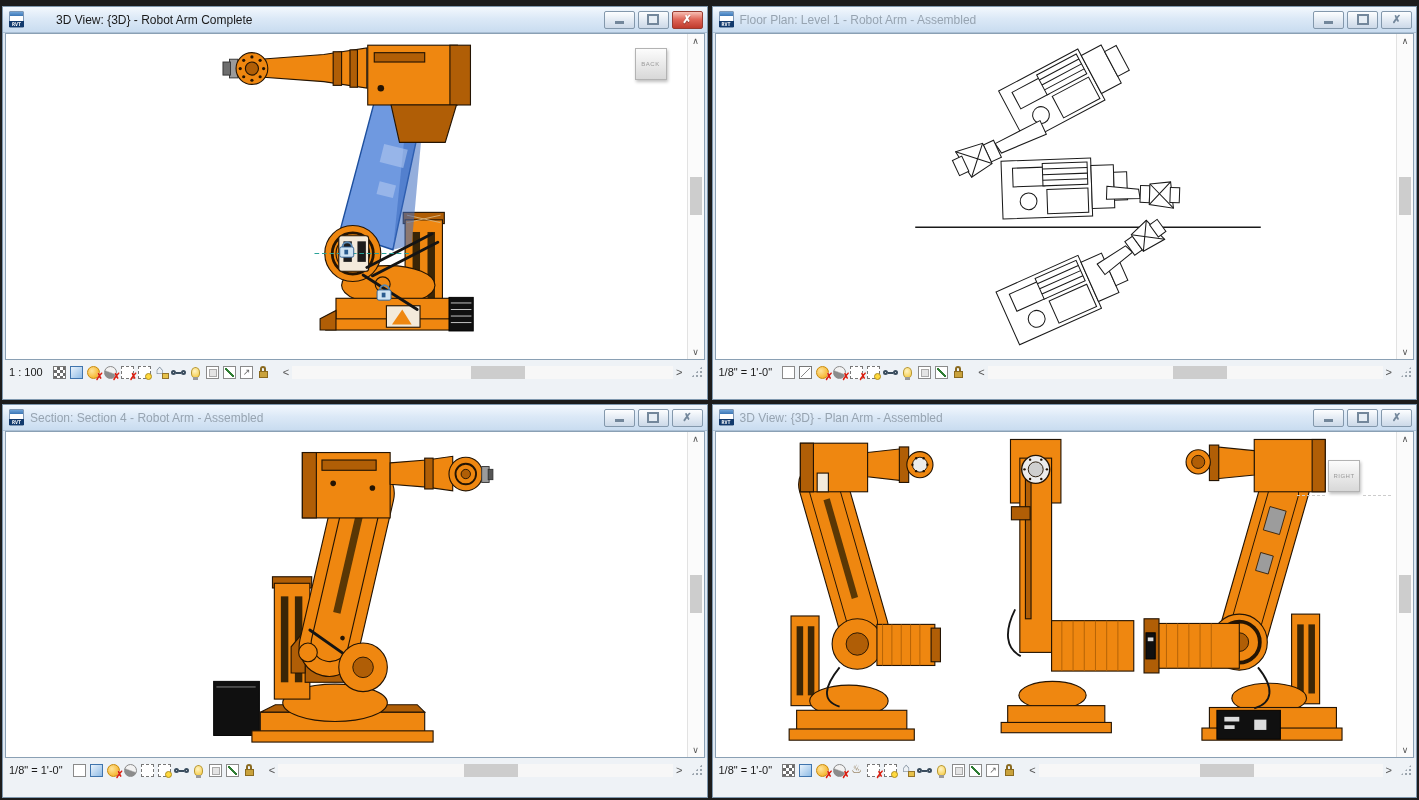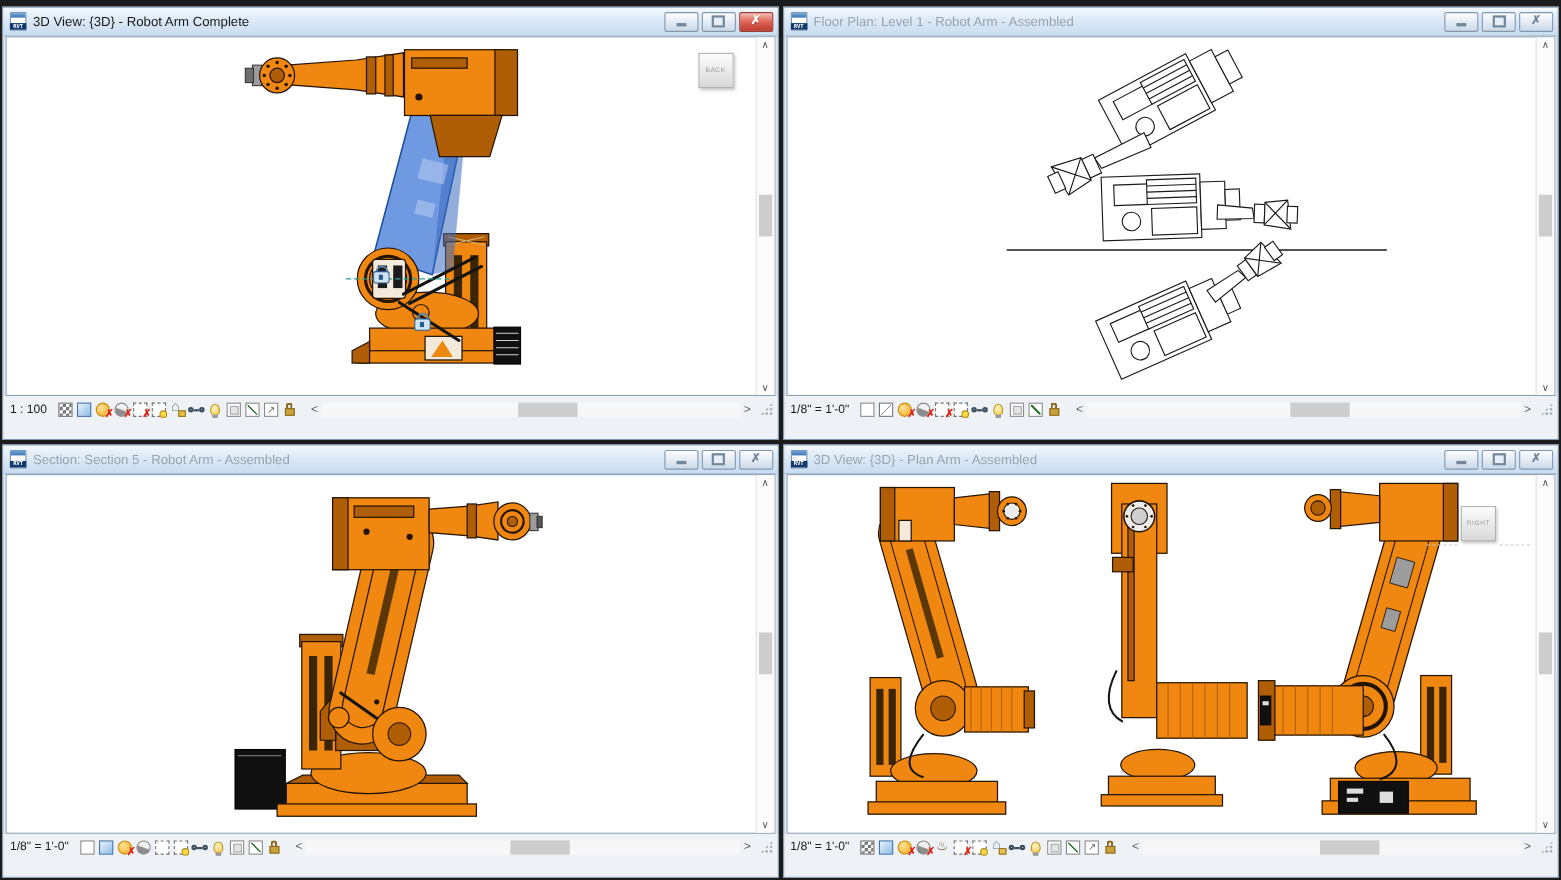--- a/index.html
+++ b/index.html
@@ -3,21 +3,21 @@
 <meta charset="utf-8">
 <style>
   html,body{margin:0;padding:0;background:#1c1c1c;font-family:"Liberation Sans",sans-serif;}
   .app{display:grid;grid-template-columns:1fr 1fr;grid-template-rows:1fr 1fr;gap:4px;
        width:1419px;height:800px;box-sizing:border-box;padding:6px 2px 2px 2px;background:var(--desk,#1c1c1c);}
   .window{border:1px solid #7f98ae;background:#dfe9f4;display:flex;flex-direction:column;min-width:0;min-height:0;overflow:hidden;}
   
   .titlebar{height:25px;flex:none;display:flex;align-items:center;gap:6px;padding:0 4px 0 6px;
             background:linear-gradient(#f3f8fd,#dcE9f7 45%,#c9dcf0);border-bottom:1px solid #aabfd4;}
   .title{font-size:12px;color:var(--ttin,#97a4b1);flex:1;white-space:nowrap;overflow:hidden;}
-  .window.active .title{color:var(--ttact,#1a1a1a);}
+  .window.active .title{color:var(--ttact,#1a1a1a);margin-left:26px;}
   .rvt{width:13px;height:15px;background:#fff;border:1px solid #7d97b5;border-radius:1px;position:relative;flex:none;}
   .rvt::before{content:"";position:absolute;top:0;left:0;right:0;height:4px;background:linear-gradient(#6ea3d8,#3c76b5);}
   .rvt::after{content:"RVT";position:absolute;bottom:0;left:-1px;right:-1px;background:#123a6d;color:#fff;
               font:bold 5px "DejaVu Sans Mono",monospace;text-align:center;line-height:6px;}
   .winbtns{display:flex;gap:3px;flex:none;}
   .wbtn{width:29px;height:16px;border:1px solid #8398ac;border-radius:2px;
         background:linear-gradient(#fdfeff,#e6edf5 45%,#ccd9e8);display:flex;align-items:center;justify-content:center;position:relative;}
   .wbtn.min::before{content:"";width:9px;height:3px;background:#73879b;margin-top:6px;}
   .wbtn.max::before{content:"";width:8px;height:7px;border:2px solid #73879b;background:#e7eef5;}
   .wbtn.close::before{content:"\2717";font-size:11px;font-weight:bold;color:#73879b;line-height:1;}
@@ -328,21 +328,21 @@
           </span>
         <span class="harr right" data-name="scroll-right-arrow"></span>
       </div>
       <span class="grip" data-name="resize-grip"></span>
     </div>
   </div>
 
   <div class="window" data-name="window-section">
     <div class="titlebar" data-name="titlebar">
       <span class="rvt" data-name="revit-view-icon"></span>
-      <span class="title" data-name="window-title">Section: Section 5 - Robot Arm - Assembled</span>
+      <span class="title" data-name="window-title">Section: Section 4 - Robot Arm - Assembled</span>
       <span class="winbtns">
         <span class="wbtn min" data-name="minimize-button"></span>
         <span class="wbtn max" data-name="maximize-button"></span>
         <span class="wbtn close" data-name="close-button"></span>
       </span>
     </div>
     <div class="viewport" data-name="viewport">
       <div class="canvas" data-name="drawing-area">
         <svg viewBox="0 0 688 348" preserveAspectRatio="xMidYMid meet" data-name="section-drawing">
           <rect class="k" x="202" y="267" width="49" height="58"></rect>

